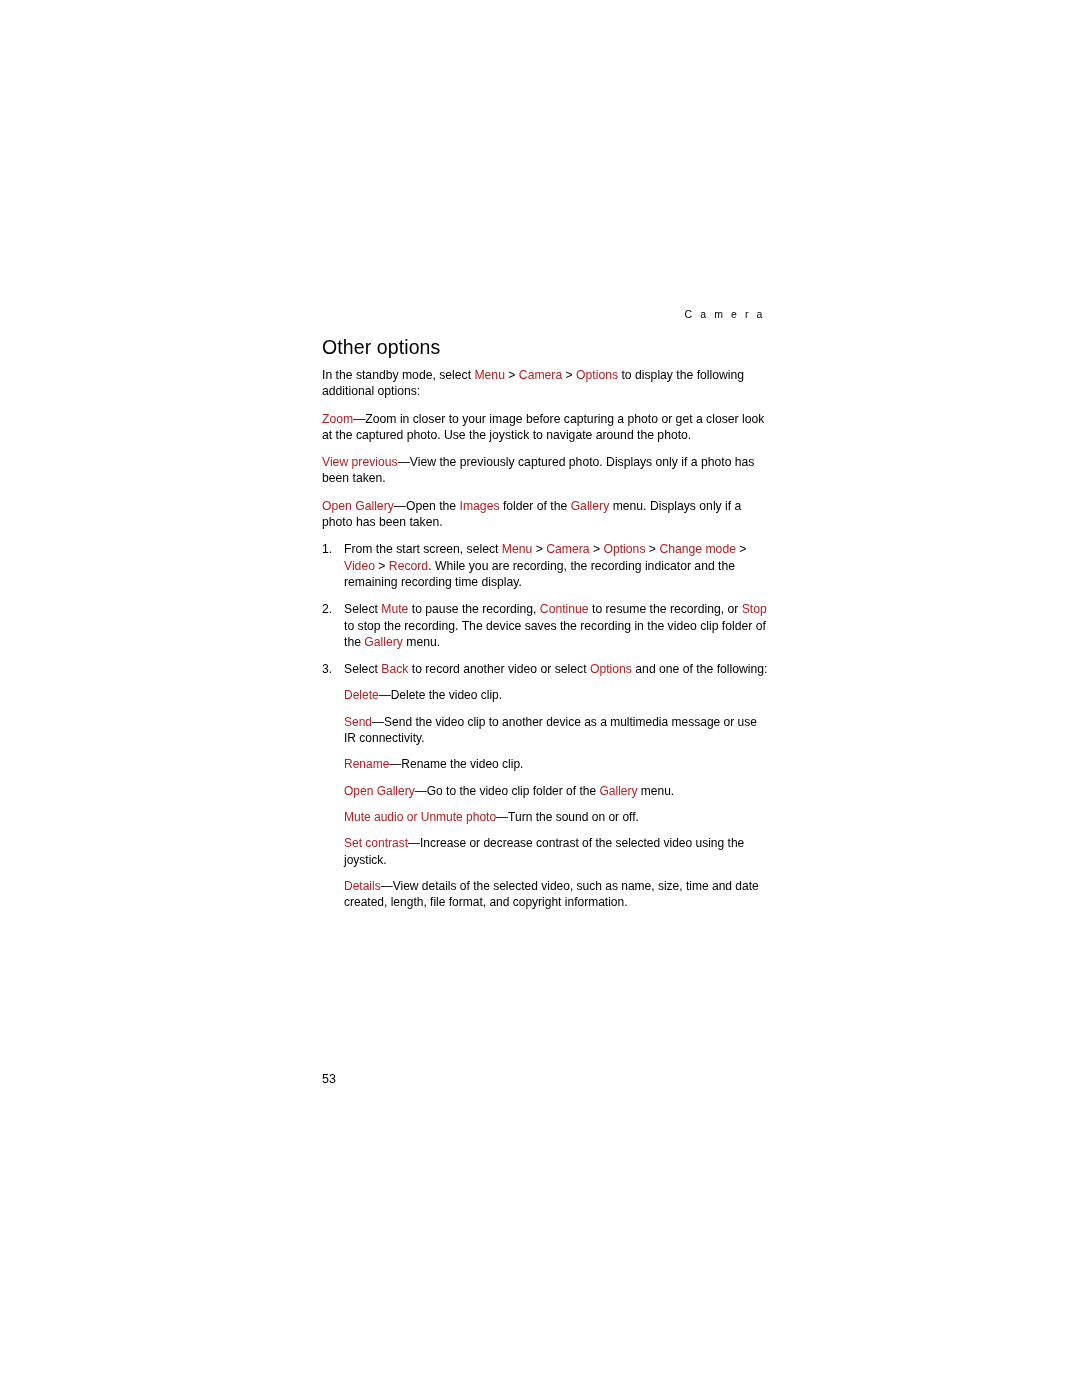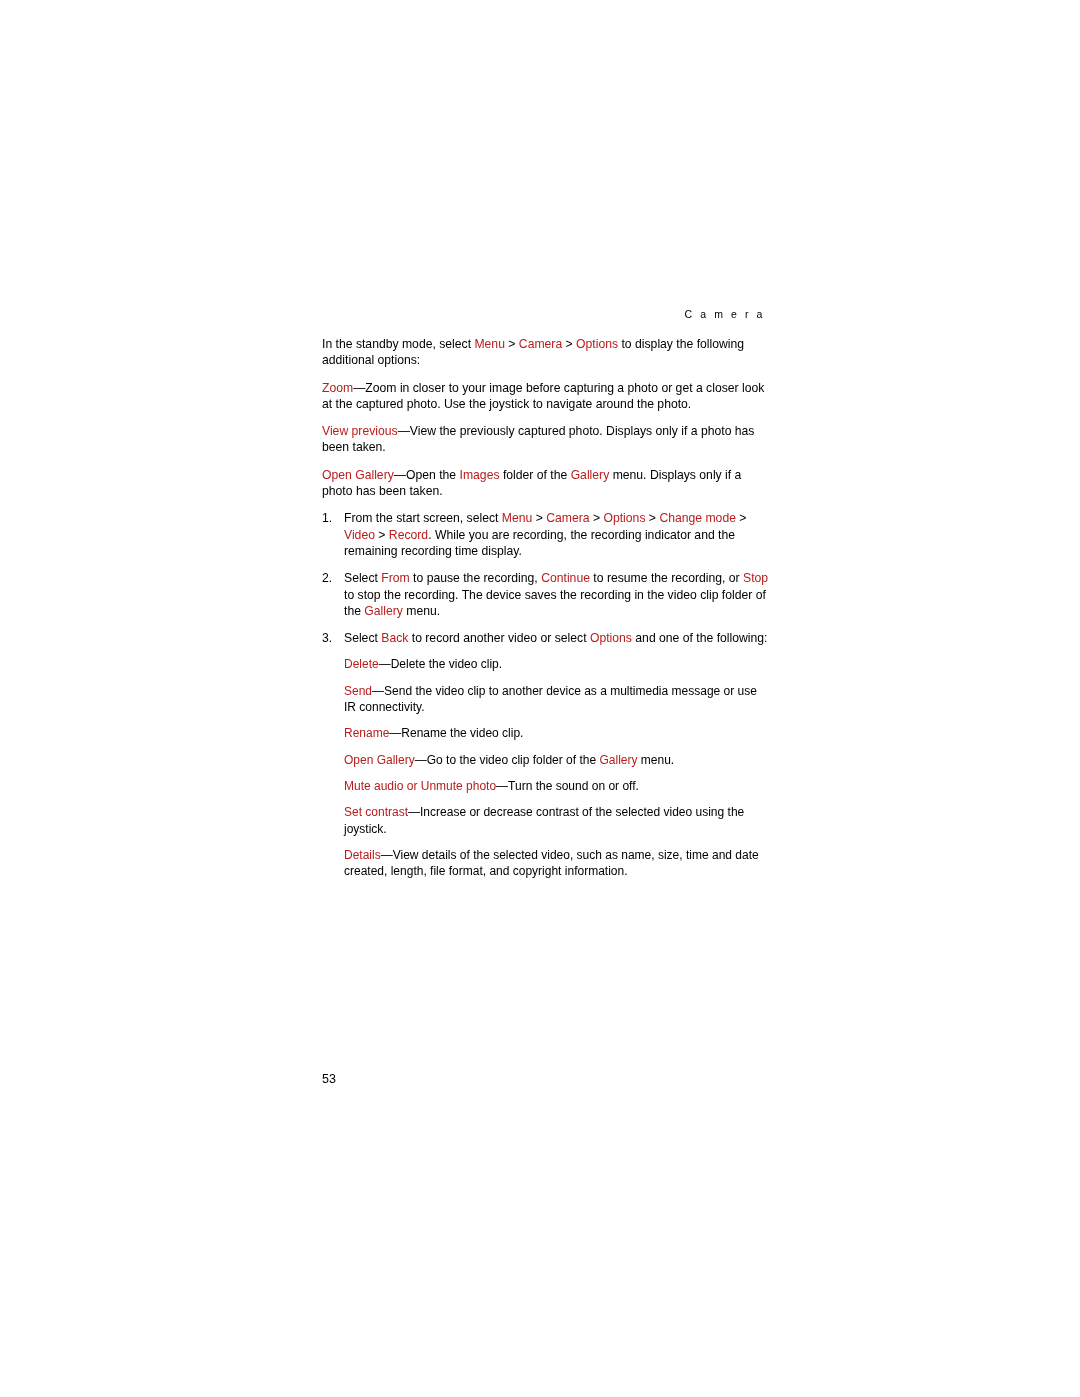--- a/index.html
+++ b/index.html
@@ -96,36 +96,37 @@
 </style>
 </head>
 <body>
 
 <div class="page">
 
   <div class="header">C a m e r a</div>
 
   <div class="content">
 
+    <h1 class="section-title">Other options</h1>
 
     <p class="para"><span>In the standby mode, select </span><span class="em">Menu</span><span> &gt; </span><span class="em">Camera</span><span> &gt; </span><span class="em">Options</span><span> to display the following additional options:</span></p>
 
     <p class="para"><span class="em">Zoom</span><span>—Zoom in closer to your image before capturing a photo or get a closer look at the captured photo. Use the joystick to navigate around the photo.</span></p>
 
     <p class="para"><span class="em">View previous</span><span>—View the previously captured photo. Displays only if a photo has been taken.</span></p>
 
     <p class="para"><span class="em">Open Gallery</span><span>—Open the </span><span class="em">Images</span><span> folder of the </span><span class="em">Gallery</span><span> menu. Displays only if a photo has been taken.</span></p>
 
 
     <ol class="steps">
       <li>
         <span class="num">1.</span><span>From the start screen, select </span><span class="em">Menu</span><span> &gt; </span><span class="em">Camera</span><span> &gt; </span><span class="em">Options</span><span> &gt; </span><span class="em">Change mode</span><span> &gt; </span><span class="em">Video</span><span> &gt; </span><span class="em">Record</span><span>. While you are recording, the recording indicator and the remaining recording time display.</span>
       </li>
       <li>
-        <span class="num">2.</span><span>Select </span><span class="em">From</span><span> to pause the recording, </span><span class="em">Continue</span><span> to resume the recording, or </span><span class="em">Stop</span><span> to stop the recording. The device saves the recording in the video clip folder of the </span><span class="em">Gallery</span><span> menu.</span>
+        <span class="num">2.</span><span>Select </span><span class="em">Mute</span><span> to pause the recording, </span><span class="em">Continue</span><span> to resume the recording, or </span><span class="em">Stop</span><span> to stop the recording. The device saves the recording in the video clip folder of the </span><span class="em">Gallery</span><span> menu.</span>
       </li>
       <li>
         <span class="num">3.</span><span>Select </span><span class="em">Back</span><span> to record another video or select </span><span class="em">Options</span><span> and one of the following:</span>
 
         <div class="sub-list">
           <div class="sub-item"><span class="em">Delete</span><span>—Delete the video clip.</span></div>
 
           <div class="sub-item"><span class="em">Send</span><span>—Send the video clip to another device as a multimedia message or use IR connectivity.</span></div>
 
           <div class="sub-item"><span class="em">Rename</span><span>—Rename the video clip.</span></div>

